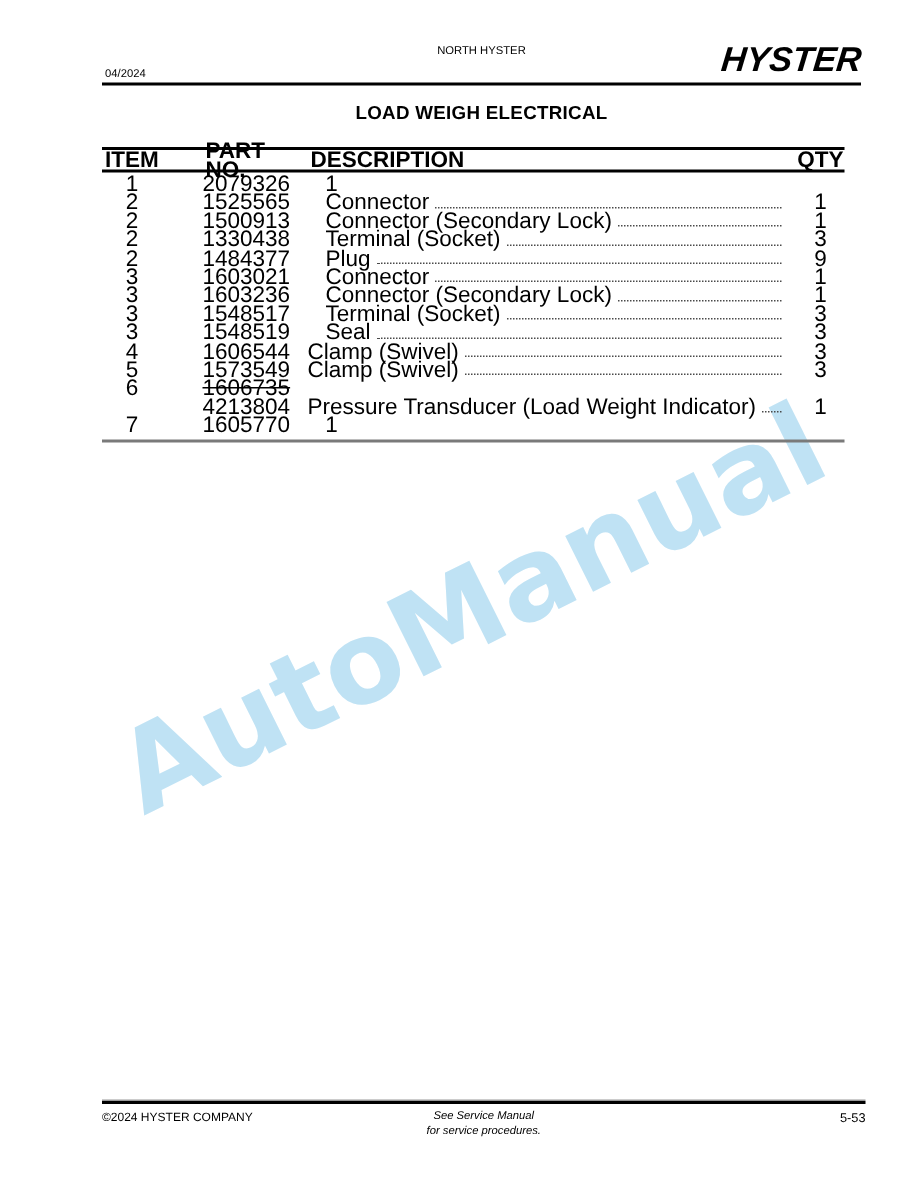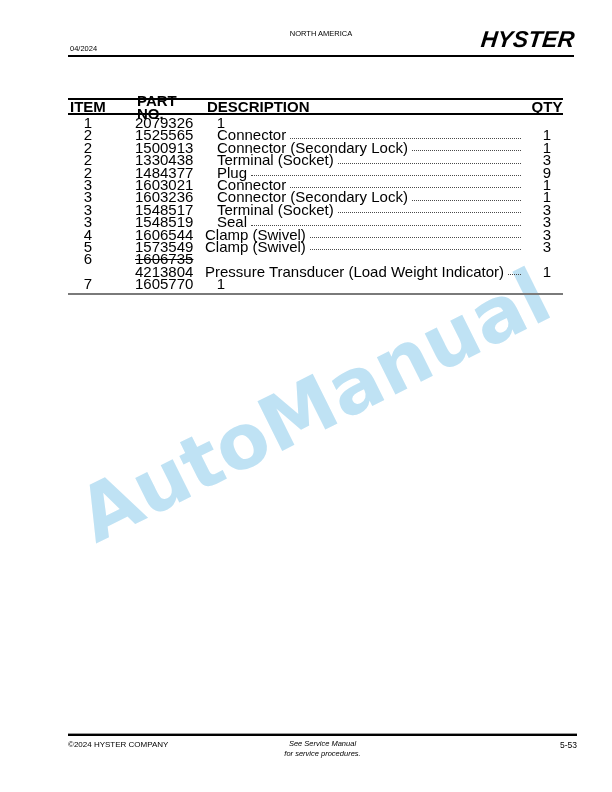--- a/index.html
+++ b/index.html
@@ -67,25 +67,26 @@
 </style>
 </head>
 <body>
 
 <div class="watermark" style="color: rgb(191, 226, 244);">AutoManual</div>
 
 <div class="layer">
 
   <div class="hdr-date">04/2024</div>
   <div class="hdr-center">
-    <div>NORTH AMERICA</div>
+    <div>NORTH HYSTER</div>
   </div>
   <div class="brand">HYSTER</div>
   <div class="hdr-rule"></div>
 
+  <div class="page-title">LOAD WEIGH ELECTRICAL</div>
 
   <div class="ptable">
     <div class="thead">
       <span class="c-item">ITEM</span>
       <span class="c-part">PART NO.</span>
       <span class="c-desc">DESCRIPTION</span>
       <span class="c-qty">QTY</span>
     </div>
     <div class="tbody">
         <div class="trow">

